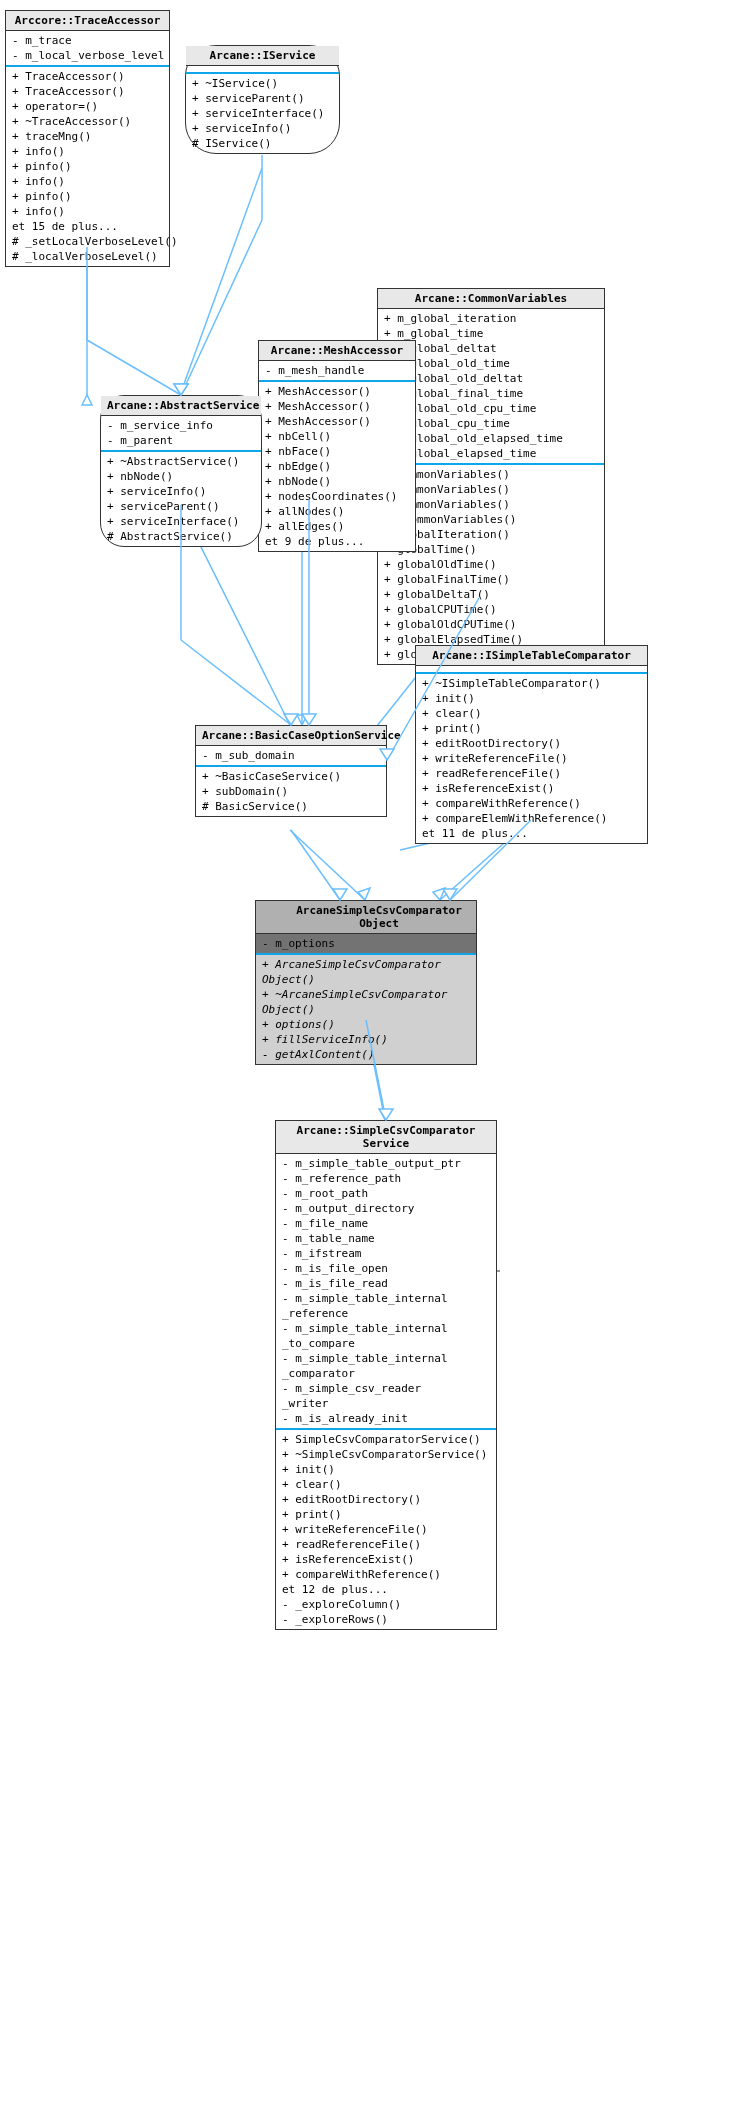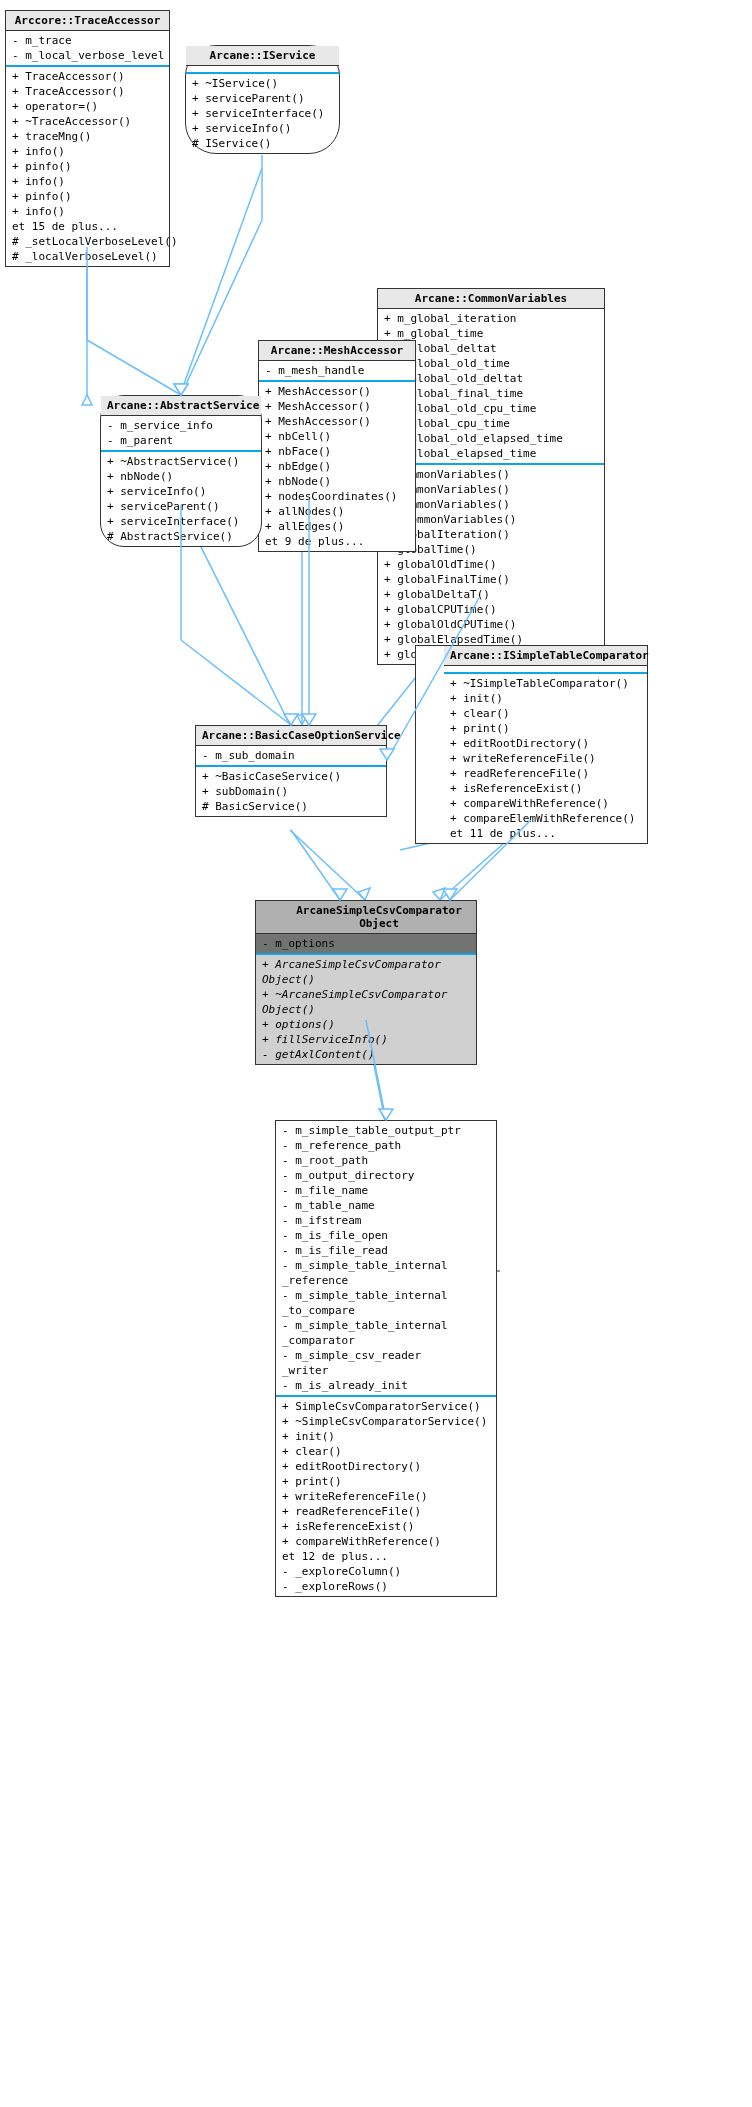--- a/index.html
+++ b/index.html
@@ -197,21 +197,21 @@
     <div class="box-section">
       <div class="box-row">+ ~AbstractService()</div>
       <div class="box-row">+ nbNode()</div>
       <div class="box-row">+ serviceInfo()</div>
       <div class="box-row">+ serviceParent()</div>
       <div class="box-row">+ serviceInterface()</div>
       <div class="box-row"># AbstractService()</div>
     </div>
   </div>
 
-  <div class="uml-box" style="left:415px; top:645px; width:233px;padding-left:28px;">
+  <div class="uml-box" style="left:415px; top:645px; width:233px;">
     <div class="box-title">Arcane::ISimpleTableComparator</div>
     <div class="box-section" style="height:8px;"></div>
     <div class="box-section">
       <div class="box-row">+ ~ISimpleTableComparator()</div>
       <div class="box-row">+ init()</div>
       <div class="box-row">+ clear()</div>
       <div class="box-row">+ print()</div>
       <div class="box-row">+ editRootDirectory()</div>
       <div class="box-row">+ writeReferenceFile()</div>
       <div class="box-row">+ readReferenceFile()</div>
@@ -246,20 +246,21 @@
       <div class="box-row">  Object()</div>
       <div class="box-row">+ options()</div>
       <div class="box-row">+ fillServiceInfo()</div>
       <div class="box-row">- getAxlContent()</div>
     </div>
   </div>
 
   <div style="position:absolute; left:391px; top:1259px; font-size:11px; font-family:monospace; color:#000;">options</div>
 
   <div class="uml-box" style="left:275px; top:1120px; width:222px;">
+    <div class="box-title">Arcane::SimpleCsvComparator<br>Service</div>
     <div class="box-section">
       <div class="box-row">- m_simple_table_output_ptr</div>
       <div class="box-row">- m_reference_path</div>
       <div class="box-row">- m_root_path</div>
       <div class="box-row">- m_output_directory</div>
       <div class="box-row">- m_file_name</div>
       <div class="box-row">- m_table_name</div>
       <div class="box-row">- m_ifstream</div>
       <div class="box-row">- m_is_file_open</div>
       <div class="box-row">- m_is_file_read</div>

